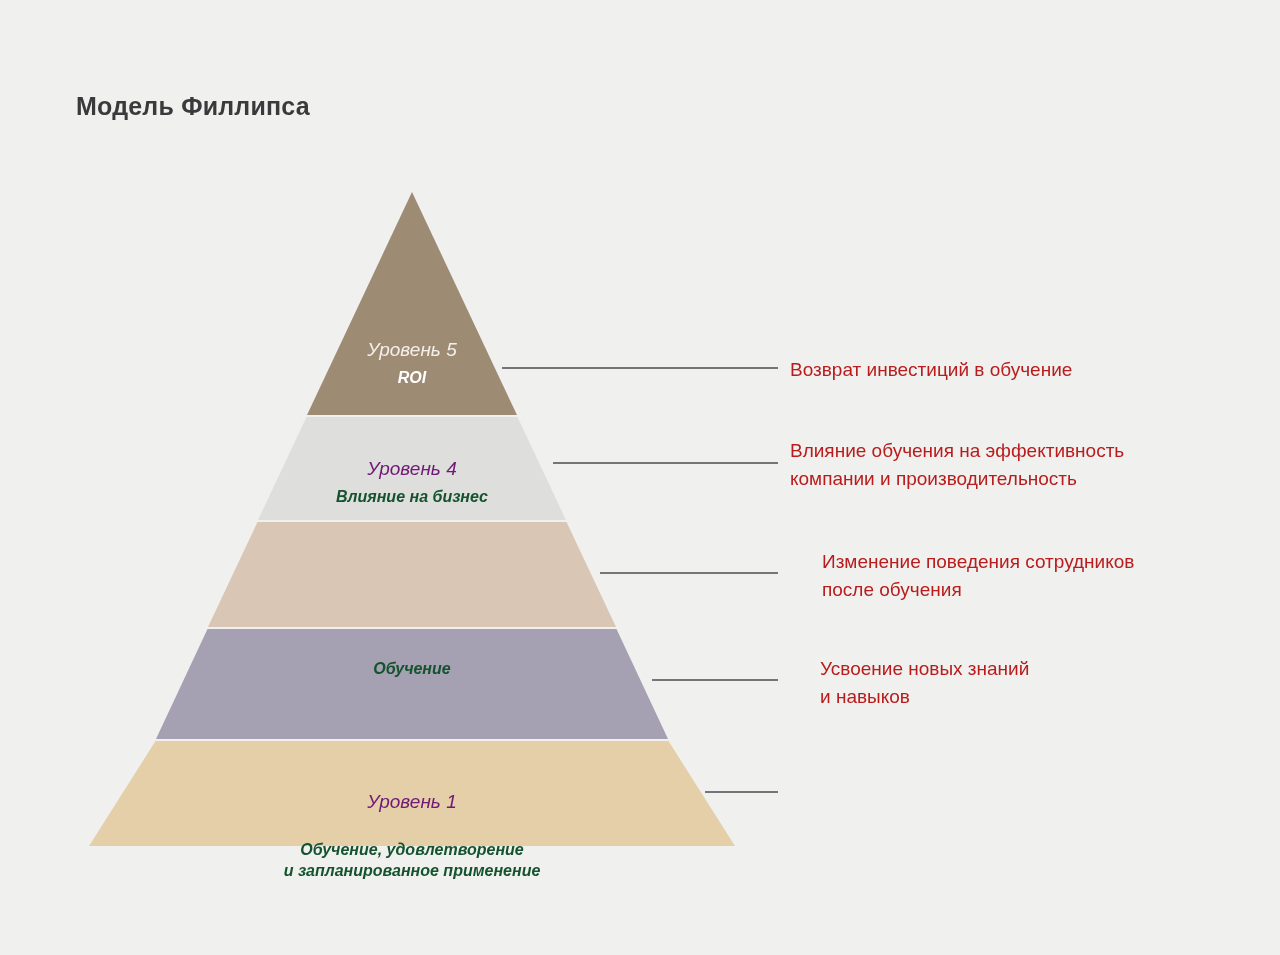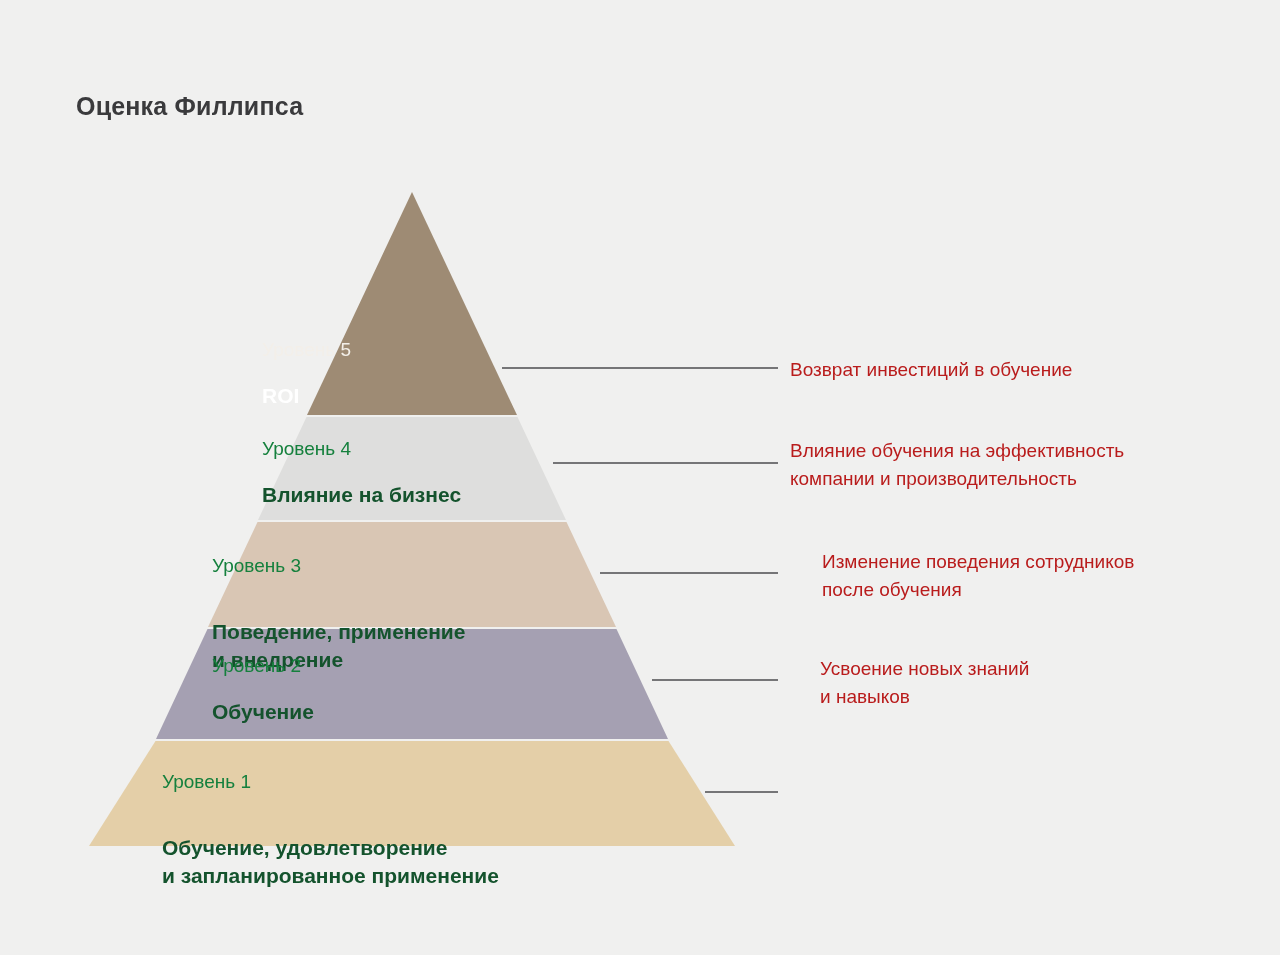--- a/index.html
+++ b/index.html
@@ -30,52 +30,53 @@
     width: 1280px;
     height: 955px;
   }
   .pyramid-svg {
     position: absolute;
     left: 0;
     top: 0;
   }
   .tier-text {
     position: absolute;
-    text-align: left;
+    text-align: center;
     line-height: 1.30;
     pointer-events: none;
+    font-style: italic;
   }
   .tier-level {
     font-size: 19px;
     font-weight: normal;
     display: block;
   }
   .tier-name {
-    font-size: 21px;
+    font-size: 16px;
     font-weight: bold;
     display: block;
-    margin-top: 19px;
+    margin-top: 5px;
   }
-  .tier-dark .tier-level { color: #15803d; }
+  .tier-dark .tier-level { color: #701a75; margin-top: 20px; }
   .tier-dark .tier-name  { color: #14532d; }
   .tier-light .tier-level { color: #f3efe9; }
   .tier-light .tier-name  { color: #ffffff; }
 
   .desc {
     position: absolute;
     font-size: 19px;
     color: #b91c1c;
     line-height: 1.45;
     white-space: pre-line;
   }
 </style>
 </head>
 <body>
 
-<div id="page-title">Оценка Филлипса</div>
+<div id="page-title">Модель Филлипса</div>
 
 <div id="diagram">
 
   <svg class="pyramid-svg" width="1280" height="955" viewBox="0 0 1280 955">
 
     <polygon points="412,192 307,415 517,415" fill="#9e8b74"></polygon>
 
     <polygon points="306.5,417 517.5,417 566,520 258,520" fill="#dededd"></polygon>
 
     <polygon points="257.5,522 566.5,522 616,627 208,627" fill="#d9c6b4"></polygon>
@@ -94,28 +95,22 @@
   <div class="tier-text tier-light" style="left:262px; top:338px; width:300px;">
     <span class="tier-level">Уровень 5</span>
     <span class="tier-name">ROI</span>
   </div>
 
   <div class="tier-text tier-dark" style="left:262px; top:437px; width:300px;">
     <span class="tier-level">Уровень 4</span>
     <span class="tier-name">Влияние на бизнес</span>
   </div>
 
-  <div class="tier-text tier-dark" style="left:212px; top:533px; width:400px; white-space:pre-line;">
-    <span class="tier-level">Уровень 3</span>
-    <span class="tier-name">Поведение, применение
-и внедрение</span>
-  </div>
 
   <div class="tier-text tier-dark" style="left:212px; top:654px; width:400px;">
-    <span class="tier-level">Уровень 2</span>
     <span class="tier-name">Обучение</span>
   </div>
 
   <div class="tier-text tier-dark" style="left:162px; top:749px; width:500px; white-space:pre-line;">
     <span class="tier-level">Уровень 1</span>
     <span class="tier-name">Обучение, удовлетворение
 и запланированное применение</span>
   </div>
 
   <div class="desc" style="left:790px; top:356px; width:460px;">Возврат инвестиций в обучение</div>

